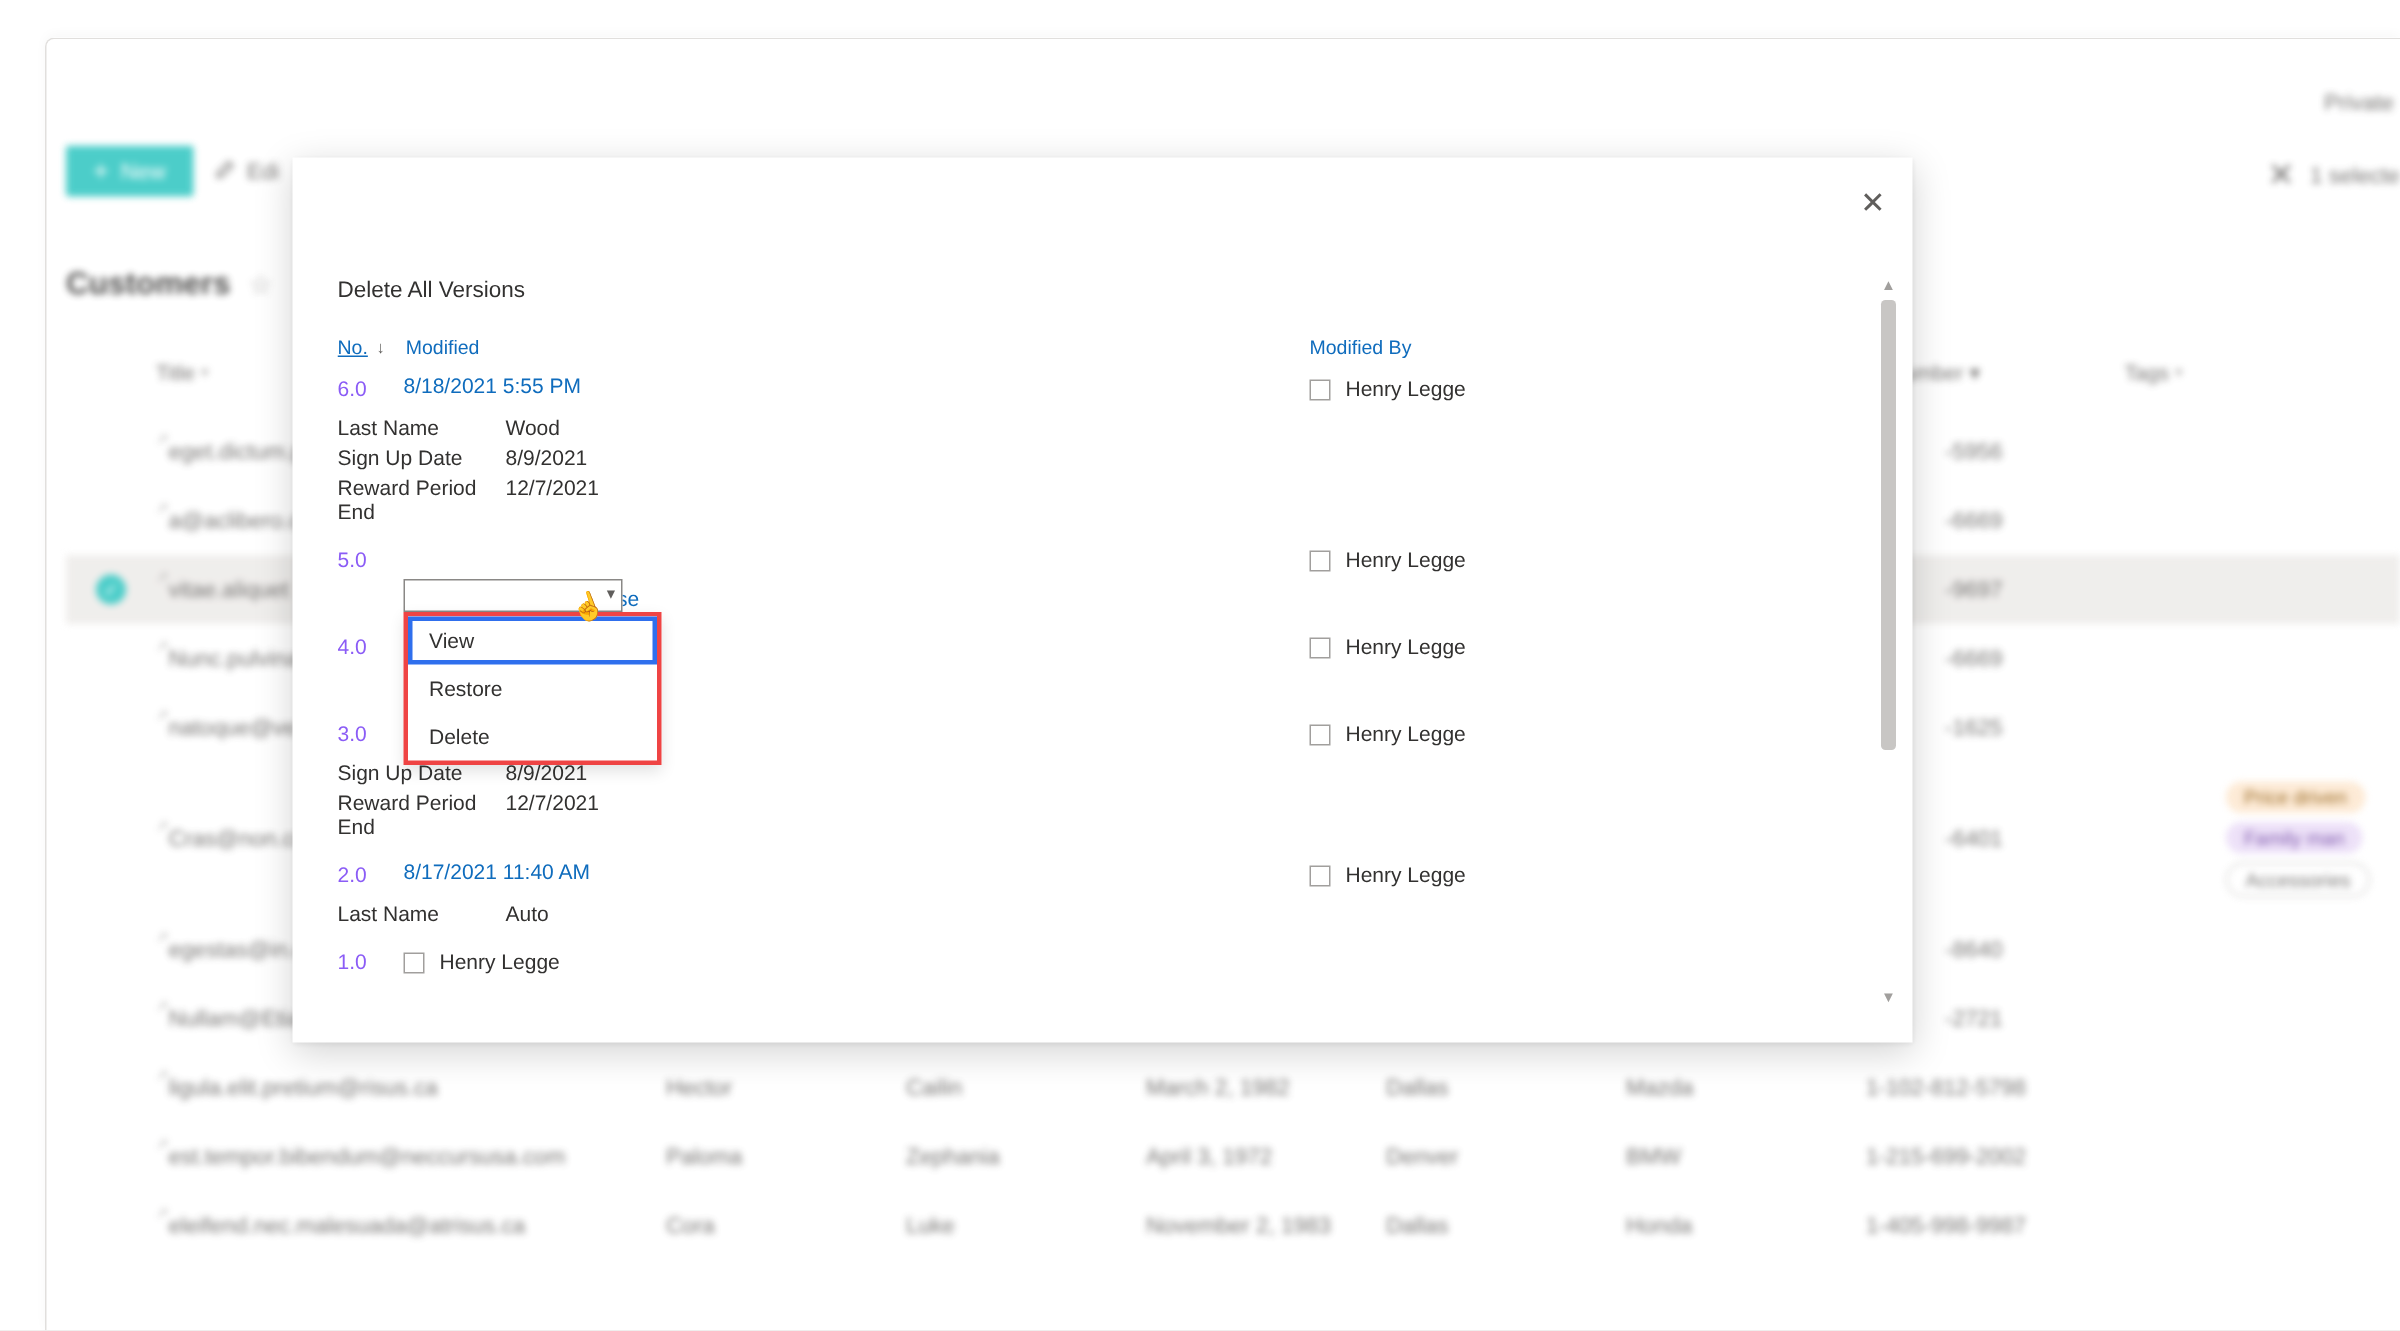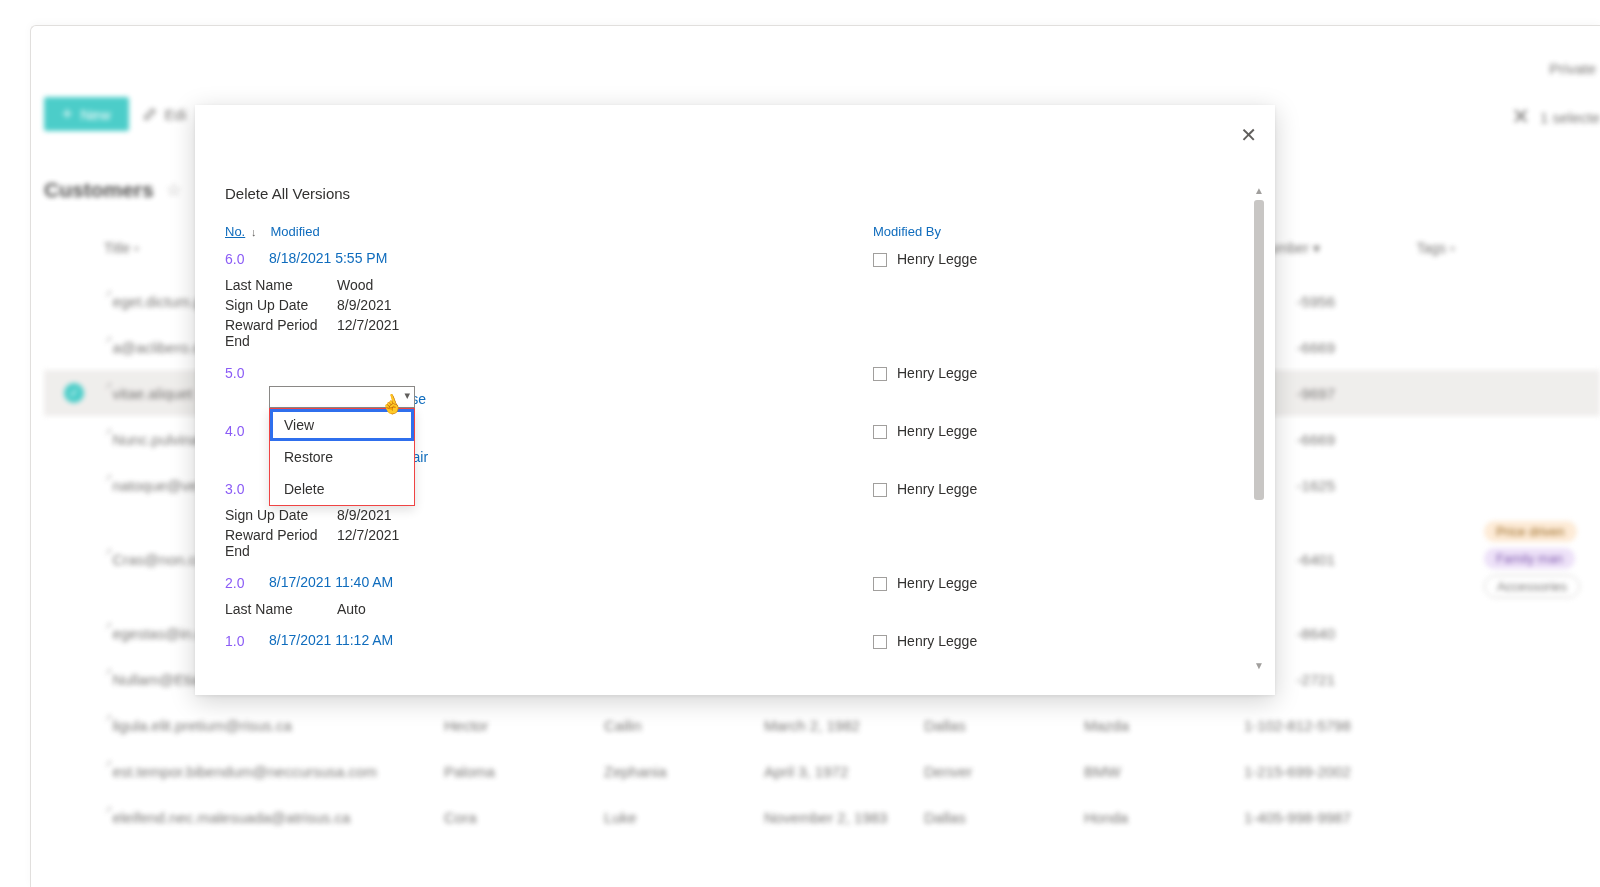--- a/index.html
+++ b/index.html
@@ -339,23 +339,23 @@
       position: absolute;
       right: 4px;
       top: 2px;
       font-size: 11px;
       color: #605e5c;
     }
     .dd-menu {
       position: absolute;
       top: 22px;
       left: 0;
-      width: 146px;
+      width: 172px;
       background: #fff;
-      border: 1px solid #ef4444;
+      border: 3px solid #ef4444;
       box-shadow: 0 4px 10px rgba(0,0,0,0.12);
       z-index: 5;
     }
     .dd-item {
       padding: 8px 14px;
       font-size: 14px;
       color: #323130;
       cursor: pointer;
     }
     .dd-item.highlight {
@@ -641,21 +641,20 @@
               </div>
             </div>
             <div class="vh-details">
               <div class="drow">
                 <span class="dlabel">Last Name</span>
                 <span>Auto</span>
               </div>
             </div>
             <div class="vh-row">
               <div class="vh-no">1.0</div>
-              <div class="vh-mid"><span class="vh-date">8/17/2021 11:12 AM</span></div>
               <div class="vh-by">
                 <span class="cb"></span>
                 <span>Henry Legge</span>
               </div>
             </div>
           </div>
       </div>
 
       <div class="dd-anchor">
         <div class="dd-input"></div>

